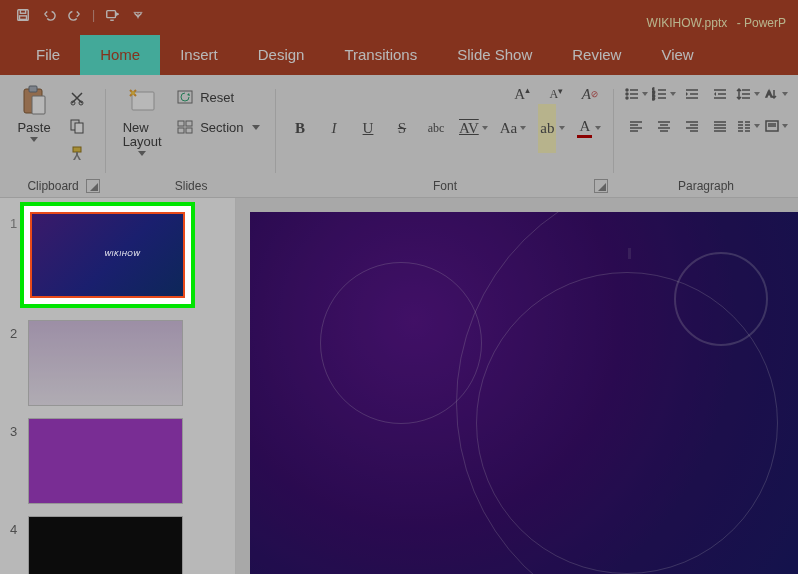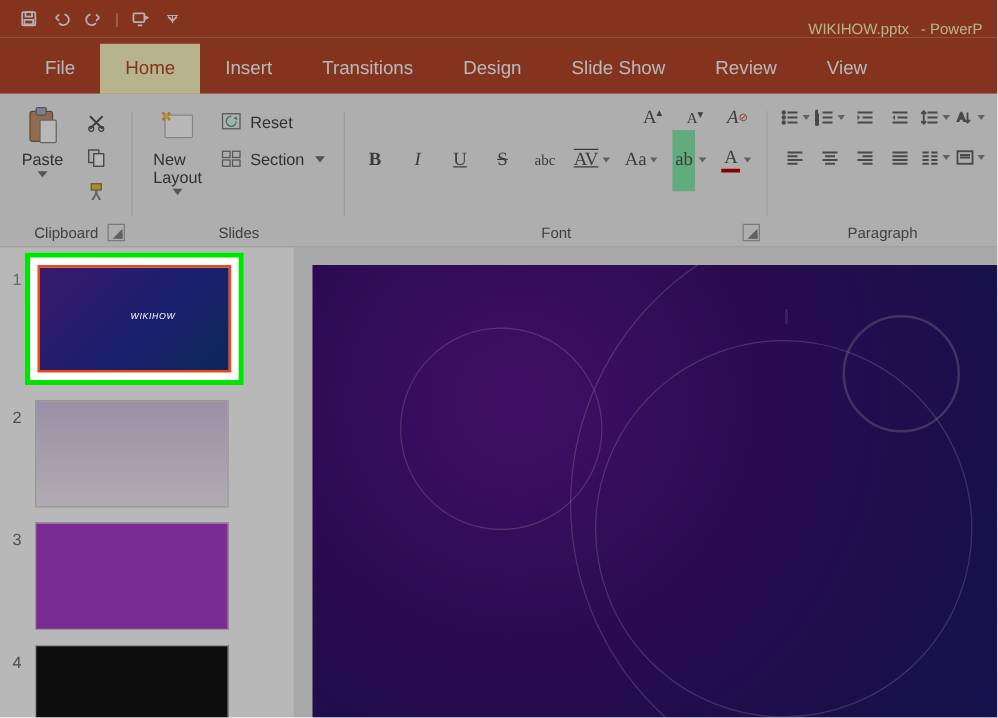--- a/index.html
+++ b/index.html
@@ -10,21 +10,21 @@
   .titlebar{height:30px;background:#b7472a;display:flex;align-items:center;color:#fff;font-size:12px;position:relative}
   .qat{display:flex;align-items:center;gap:4px;padding-left:12px}
   .qat .qbtn{width:22px;height:22px;display:flex;align-items:center;justify-content:center;color:#fff;opacity:.95}
   .qat .qbtn svg{width:14px;height:14px;fill:none;stroke:#fff;stroke-width:1.6}
   .qat .sep{color:rgba(255,255,255,.5);margin:0 2px}
   .title{position:absolute;right:12px;top:0;height:30px;display:flex;align-items:flex-end;color:#fef9c3;font-size:12px}
   .title .fname{margin-right:6px}
   
   .tabs{height:45px;background:#b7472a;display:flex;align-items:flex-end;padding-left:16px;gap:0}
   .tab{color:#fff;padding:11px 20px 12px;font-size:15px;cursor:pointer}
-  .tab.active{background:#fef9c3;color:#b7472a}
+  .tab.active{background:#5eead4;color:#b7472a}
   
   .ribbon{height:122px;background:#f1f1f1;border-bottom:1px solid #d9d9d9;display:flex}
   .group{position:relative;padding:8px 10px 22px;display:flex;align-items:flex-start;gap:8px}
   .group::after{content:"";position:absolute;right:0;top:14px;bottom:24px;width:1px;background:#d9d9d9}
   .group:last-child::after{display:none}
   .glabel{position:absolute;left:0;right:0;bottom:4px;text-align:center;font-size:12px;color:#5a5a5a}
   .glabel .launcher{position:absolute;right:6px;bottom:0;width:12px;height:12px;border:1px solid #aaa}
   .glabel .launcher::after{content:"";position:absolute;right:1px;bottom:1px;width:0;height:0;border-left:4px solid transparent;border-top:4px solid transparent;border-right:4px solid #888;border-bottom:4px solid #888}
   .bigbtn{display:flex;flex-direction:column;align-items:center;justify-content:flex-start;width:48px;padding-top:2px;cursor:pointer}
   .bigbtn .ico{width:32px;height:32px;display:flex;align-items:center;justify-content:center}
@@ -115,22 +115,22 @@
       <span class="fname">WIKIHOW.pptx</span>
       <span>&nbsp;-&nbsp;</span>
       <span>PowerP</span>
     </div>
   </div>
 
   <div class="tabs">
     <div class="tab">File</div>
     <div class="tab active">Home</div>
     <div class="tab">Insert</div>
+    <div class="tab">Design</div>
     <div class="tab">Transitions</div>
-    <div class="tab">Design</div>
     <div class="tab">Slide Show</div>
     <div class="tab">Review</div>
     <div class="tab">View</div>
   </div>
 
   <div class="ribbon">
 
     <div class="group" style="width:92px">
       <div class="bigbtn">
         <div class="ico">
@@ -228,21 +228,21 @@
         <div class="fbtn" style="text-decoration:underline">U</div>
         <div class="fbtn">
             <span style="text-decoration:line-through">S</span>
           </div>
         <div class="fbtn" style="font-size:12px">abc</div>
         <div class="fbtn dd">
             <span style="text-decoration:underline overline">AV</span>
           </div>
         <div class="fbtn dd">Aa</div>
         <div class="fbtn dd">
-            <span style="background:#86efac;padding:16px 2px">ab</span>
+            <span style="background:#fef9c3;padding:16px 2px">ab</span>
           </div>
         <div class="fbtn dd">
             <span style="border-bottom:3px solid #c00000;padding:0 2px">A</span>
           </div>
       </div>
       <div class="glabel"><span>Font</span><span class="launcher"></span></div>
     </div>
 
     <div class="group" style="flex:1;flex-direction:column;gap:10px;align-items:flex-start">
       <div class="pgrow">

